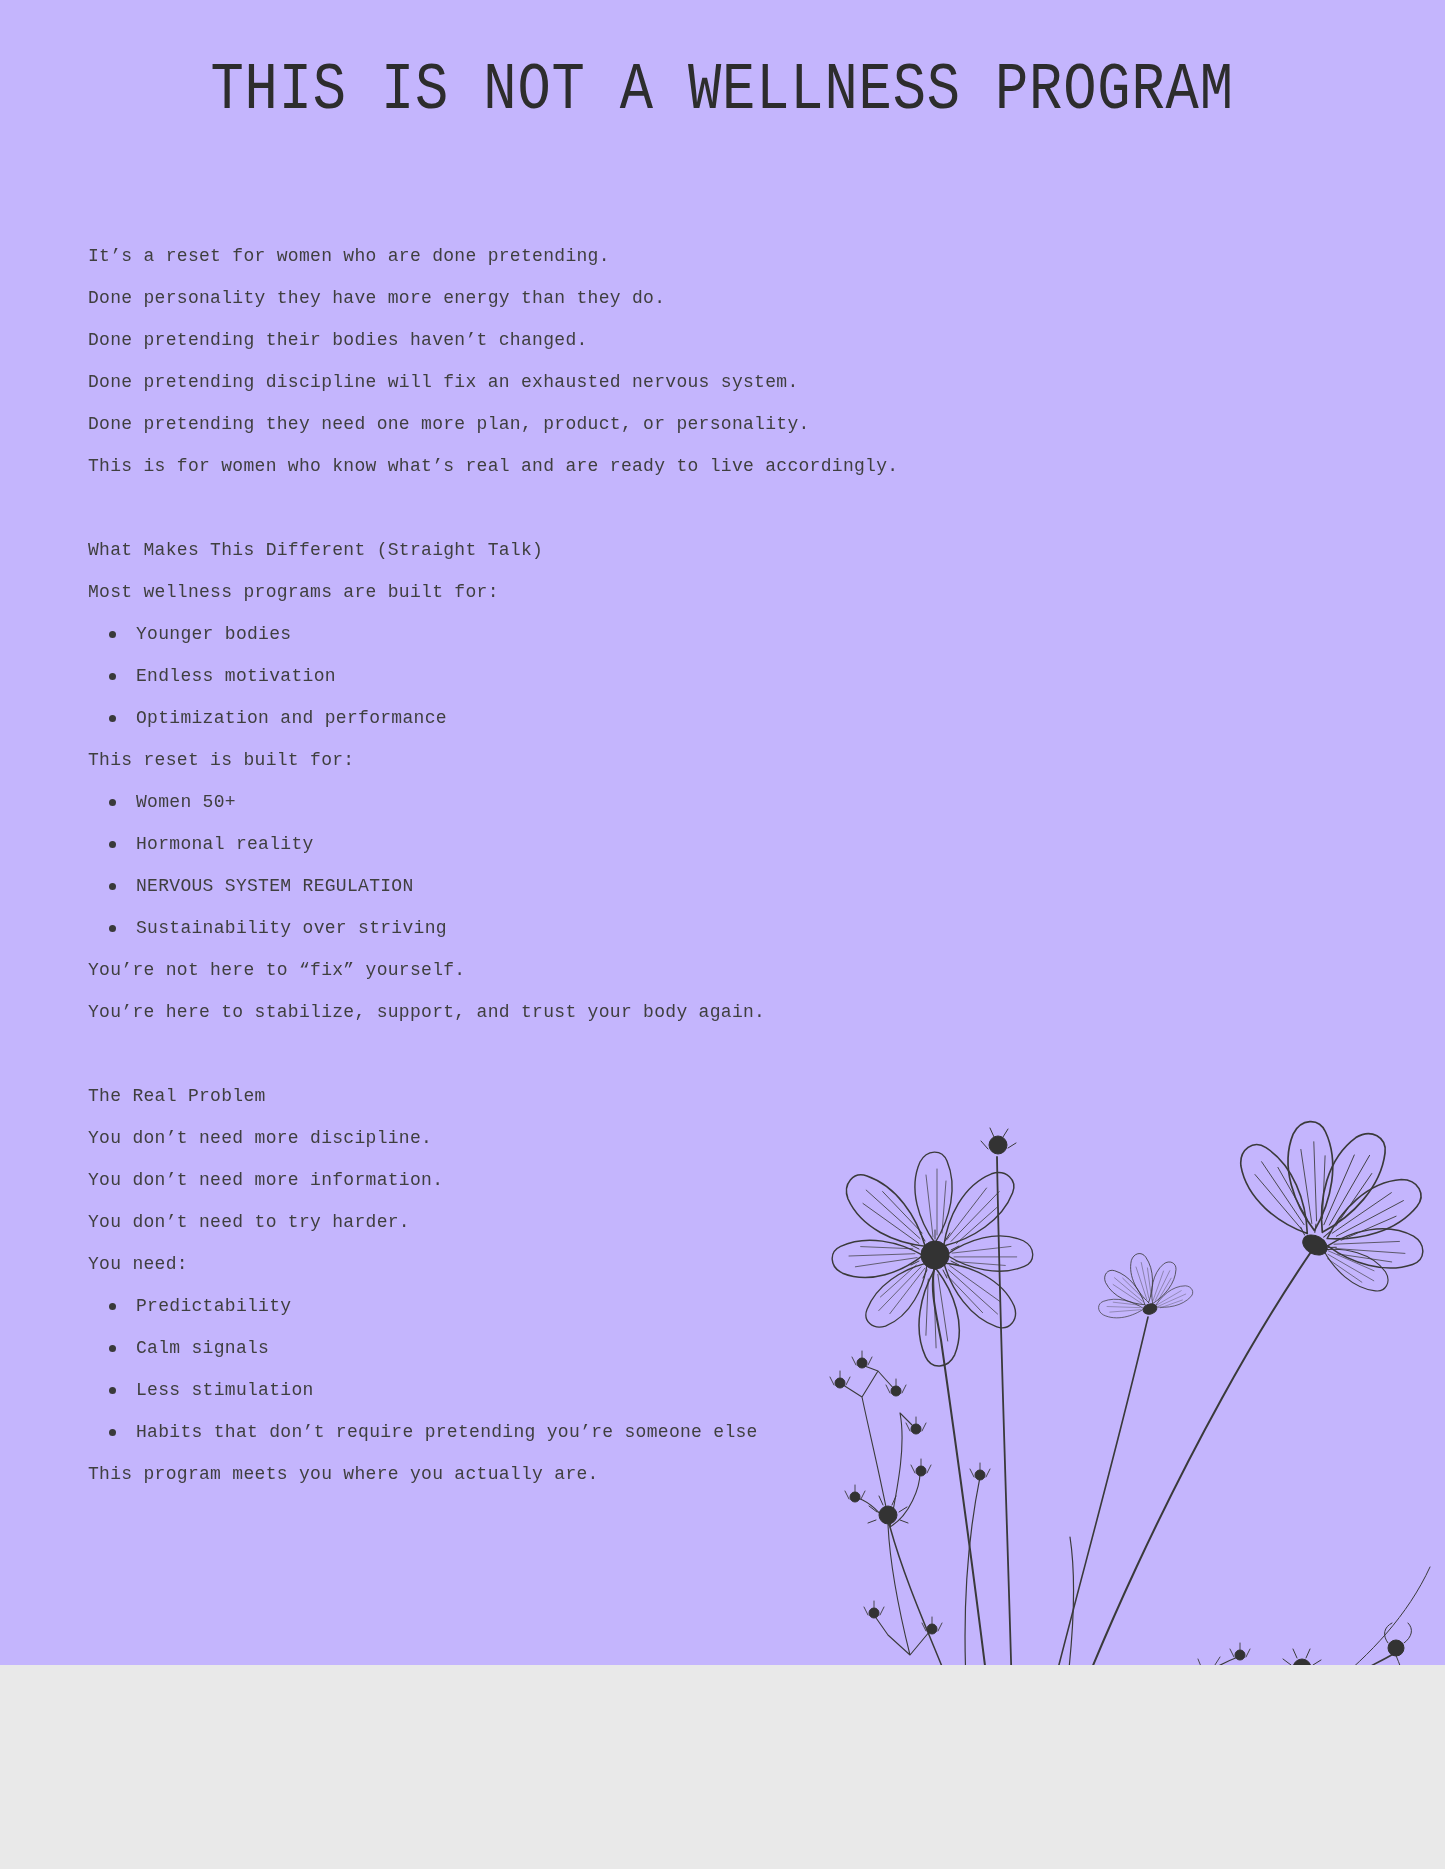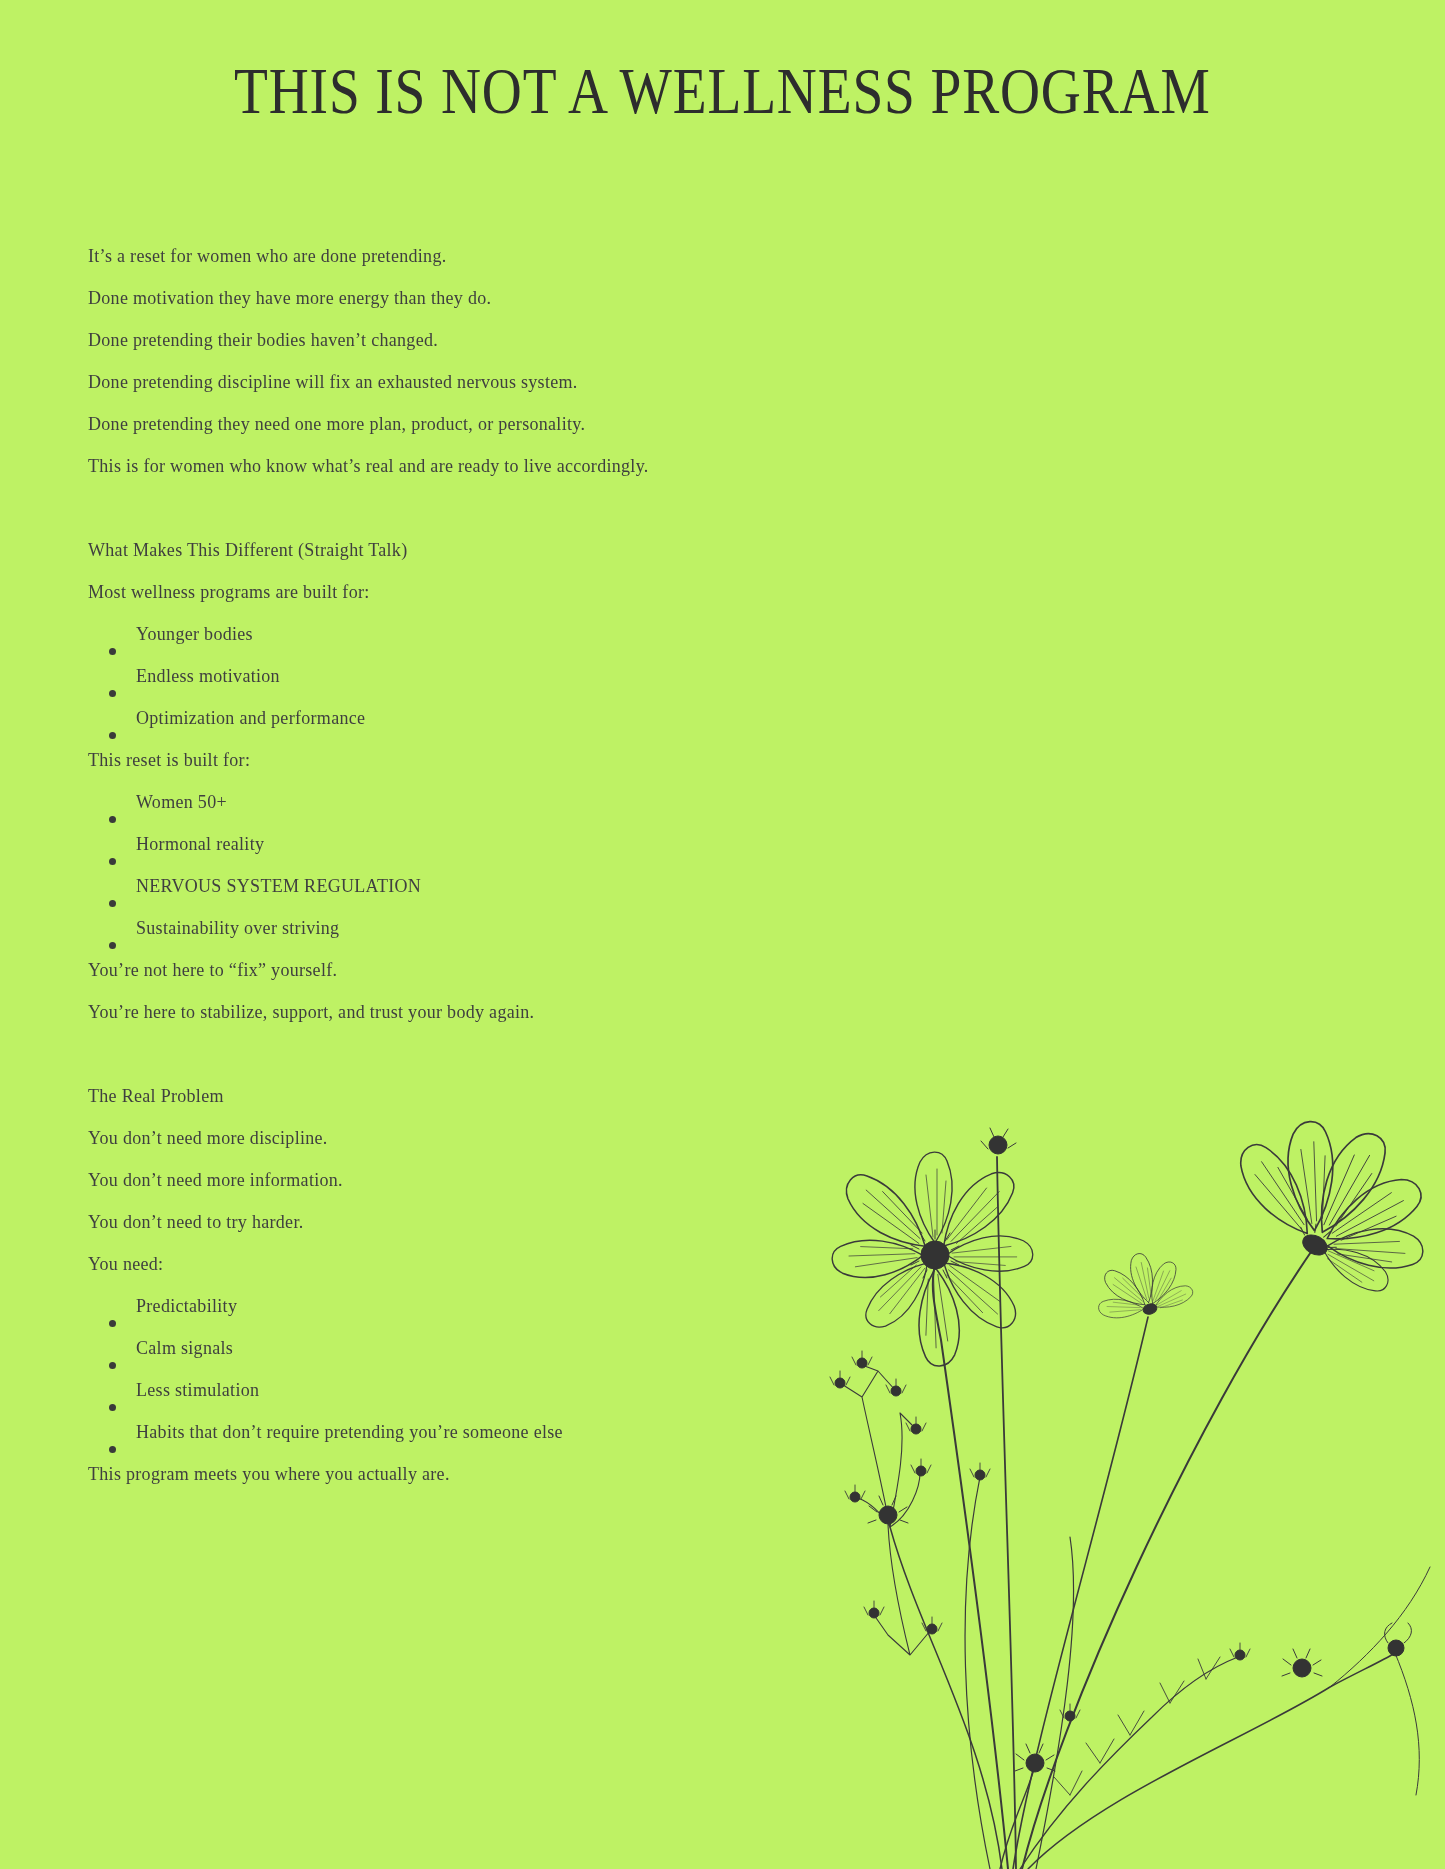--- a/index.html
+++ b/index.html
@@ -1,21 +1,21 @@
 <!DOCTYPE html>
 <html><head>
 <meta charset="utf-8">
 <style>
   html,body{margin:0;padding:0;background:#e9e9e9;}
   .page{
     position:relative;
-    width:1445px;height:1869px;
-    background:#bef264;
+    width:1445px;height:1665px;
+    background:#c4b5fd;
     overflow:hidden;
-    font-family:Liberation Serif, serif;
+    font-family:Liberation Mono, monospace;
     color:#3f3f3f;
   }
   .title-wrap{
     position:absolute;
     top:58px;left:0;width:100%;
     text-align:center;
     line-height:1;
     white-space:nowrap;
   }
   .title{
@@ -31,21 +31,21 @@
     position:absolute;
     left:88px;top:235px;width:960px;
     font-size:18px;
     line-height:42px;
     letter-spacing:0.3px;
     font-weight:400;
   }
   .doc .line{white-space:nowrap;}
   .gap{height:42px;}
   ul.plain{list-style:none;margin:0;padding:0;}
-  ul.plain li{display:flex;align-items:flex-end;white-space:nowrap;}
+  ul.plain li{display:flex;align-items:center;white-space:nowrap;}
   .dot{
     width:7px;height:7px;border-radius:50%;
     background:#3a3a3a;
     margin-left:21px;margin-right:20px;
     flex:none;
   }
   .flowers{
     position:absolute;
     left:770px;top:1095px;
     width:675px;height:774px;
@@ -60,21 +60,21 @@
 <div class="page">
 
   <div class="title-wrap">
     <span class="title">THIS IS NOT A WELLNESS PROGRAM</span>
   </div>
 
   <div class="doc">
 
     <div class="block">
       <div class="line">It’s a reset for women who are done pretending.</div>
-      <div class="line">Done motivation they have more energy than they do.</div>
+      <div class="line">Done personality they have more energy than they do.</div>
       <div class="line">Done pretending their bodies haven’t changed.</div>
       <div class="line">Done pretending discipline will fix an exhausted nervous system.</div>
       <div class="line">Done pretending they need one more plan, product, or personality.</div>
       <div class="line">This is for women who know what’s real and are ready to live accordingly.</div>
     </div>
 
     <div class="gap"></div>
 
     <div class="block">
       <div class="line">What Makes This Different (Straight Talk)</div>

